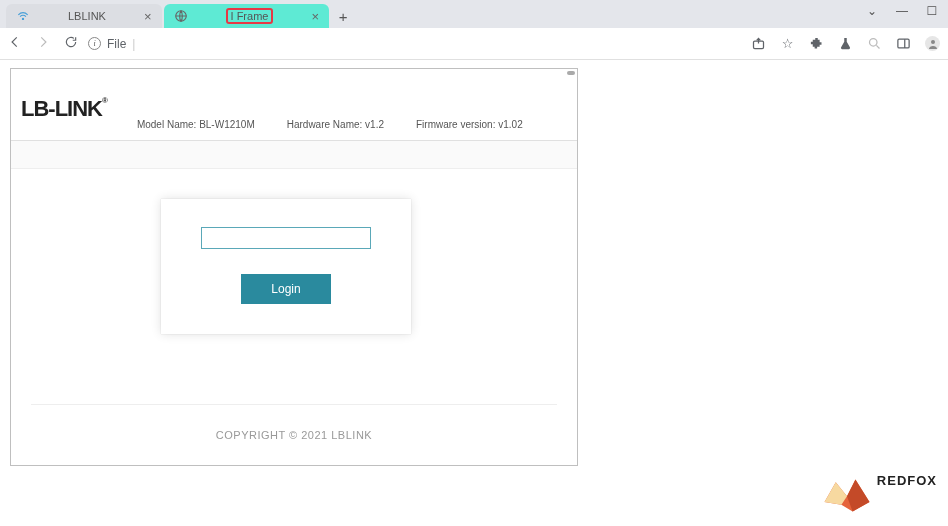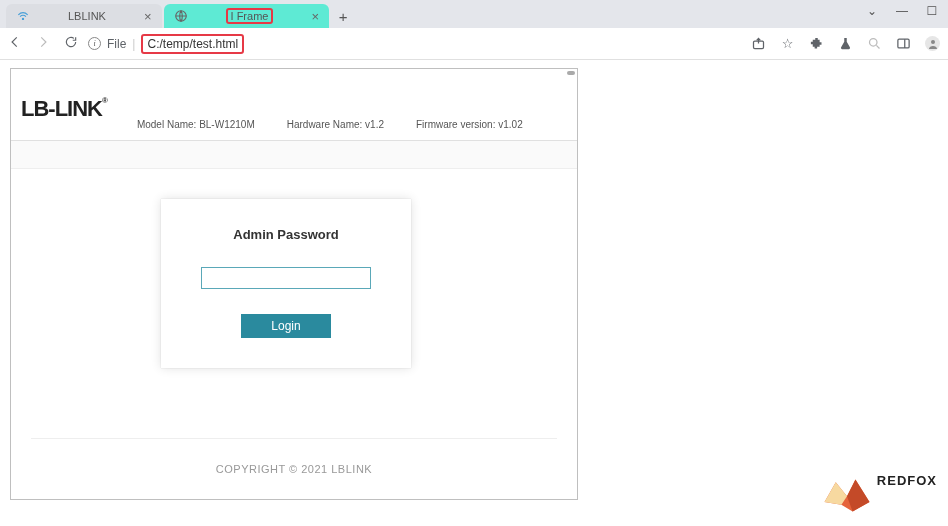--- a/index.html
+++ b/index.html
@@ -38,21 +38,21 @@
     .device-bar { padding: 18px 10px 10px 10px; display: flex; align-items: center; gap: 30px; font-size: 11px; color: #555; border-bottom: 1px solid #e0e0e0; position: relative; }
     .logo { font-family: Arial Black, Arial, sans-serif; font-weight: 900; font-size: 22px; color: #222; letter-spacing: -1px; }
     .logo sup { font-size: 8px; vertical-align: top; }
     .device-info { display: flex; gap: 32px; font-size: 10px; color: #555; margin-top: 32px; }
     .thin-gray { height: 28px; background: #fafafa; border-bottom: 1px solid #eee; }
     
     .login-area { padding: 30px 0 10px 150px; }
     .login-card { width: 250px; background: #fff; box-shadow: 0 0 10px rgba(0,0,0,0.12), 0 0 1px rgba(0,0,0,0.2); padding: 28px 20px 30px 20px; text-align: center; }
     .login-title { font-size: 13px; font-weight: bold; color: #333; margin-bottom: 25px; }
     .pwd-input { width: 170px; height: 22px; border: 1px solid #5aa8b8; background: #fff; margin-bottom: 25px; }
-    .login-btn { width: 90px; height: 24px; background: #2a8a9e; color: #fff; border: none; font-size: 12px; cursor: pointer; }
+    .login-btn { width: 90px; height: 30px; background: #2a8a9e; color: #fff; border: none; font-size: 12px; cursor: pointer; }
     
     .hr-line { border: none; border-top: 1px solid #eee; margin: 60px 20px 0 20px; }
     .copyright { height: 60px; display: flex; align-items: center; justify-content: center; font-size: 11px; color: #999; letter-spacing: 0.5px; }
     
     
     .redfox { position: absolute; right: 11px; bottom: 10px; display: flex; align-items: flex-start; }
     .redfox-text { font-size: 13px; font-weight: bold; letter-spacing: 1px; color: #222; margin-top: 2px; }
     .fox-svg { width: 60px; height: 45px; }
   </style>
 </head>
@@ -98,21 +98,20 @@
         </svg></span>
     <span><svg viewBox="0 0 24 24" fill="none" stroke="#5f6368" stroke-width="2">
           <path d="M20 12a8 8 0 1 1-3-6.2"></path>
           <path d="M20 4v5h-5"></path>
         </svg></span>
   </div>
   <div class="url-box">
     <span class="info">i</span>
     <span class="file-label">File</span>
     <span style="color:#ccc">|</span>
-    <span class="url-path">C:/temp/test.html</span>
   </div>
   <div class="right-icons">
     <span class="ico">
         <svg viewBox="0 0 24 24" fill="none" stroke="#5f6368" stroke-width="2">
           <rect x="4" y="8" width="16" height="12" rx="2"></rect>
           <path d="M12 4v8M9 7l3-3 3 3"></path>
         </svg>
       </span>
     <span class="ico">☆</span>
     <span class="ico">
@@ -156,21 +155,20 @@
       <div class="device-info">
         <span><span>Model Name:</span> <span>BL-W1210M</span></span>
         <span><span>Hardware Name:</span> <span>v1.2</span></span>
         <span><span>Firmware version:</span> <span>v1.02</span></span>
       </div>
     </div>
     <div class="thin-gray"></div>
 
     <div class="login-area">
       <div class="login-card">
-        <div class="login-title">Admin Password</div>
         <input type="password" class="pwd-input" style="">
         <button class="login-btn">Login</button>
       </div>
     </div>
 
     <hr class="hr-line">
     <div class="copyright">COPYRIGHT © 2021 LBLINK</div>
   </div>
 </div>
 

